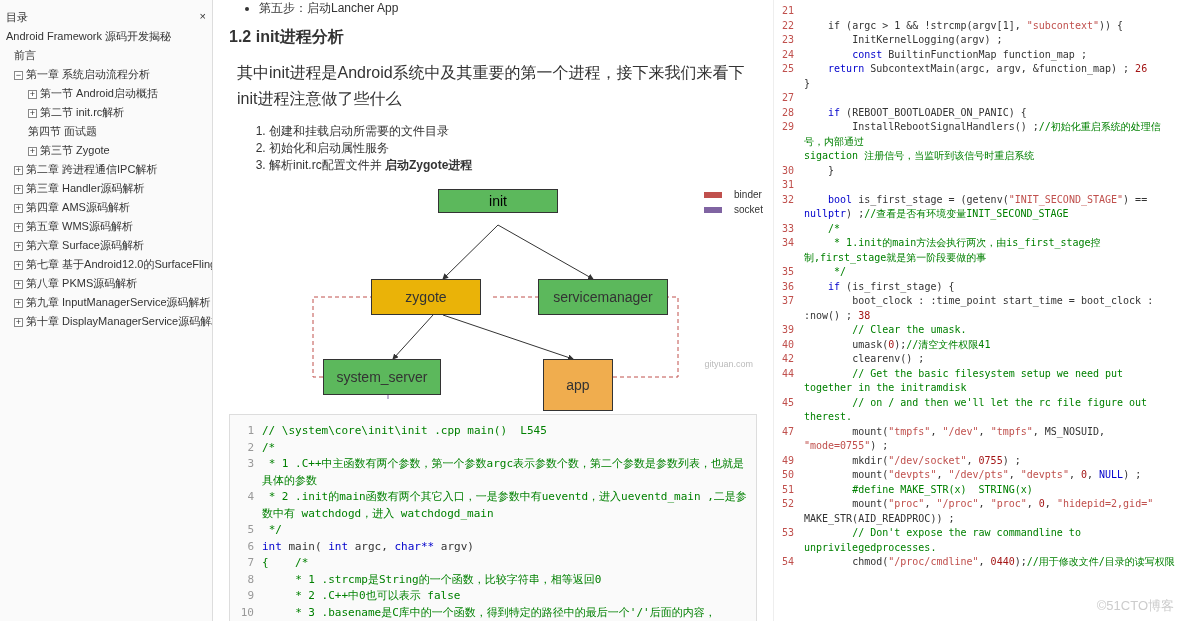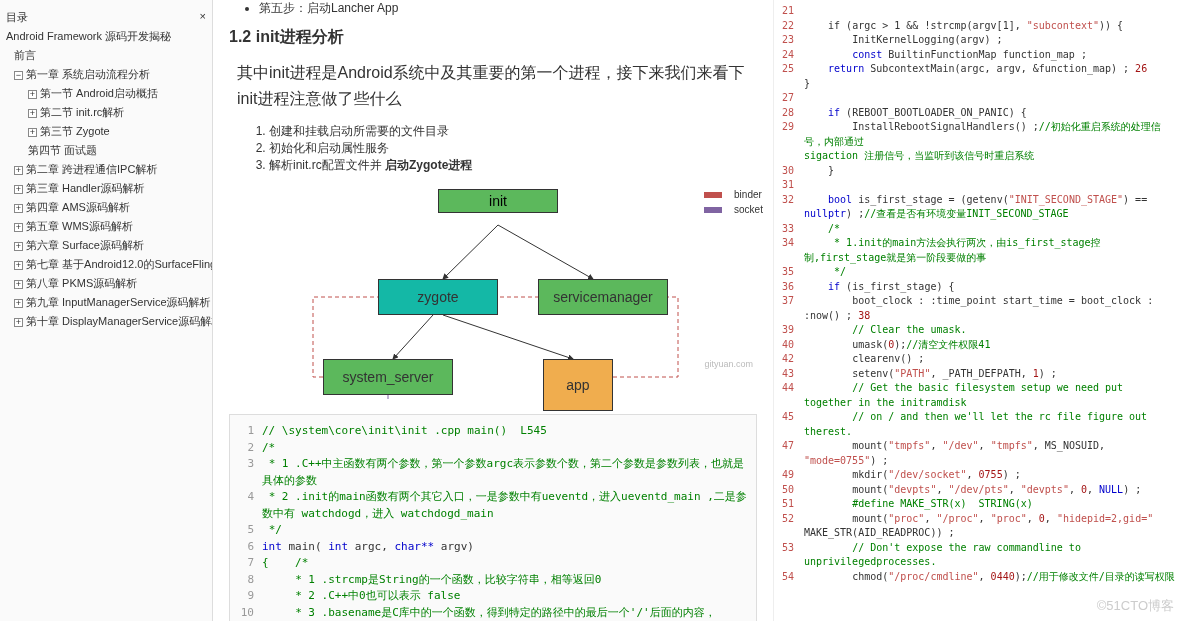--- a/index.html
+++ b/index.html
@@ -12,23 +12,23 @@
 .tree .l2{padding-left:22px}
 .tree .exp{display:inline-block;width:9px;height:9px;border:1px solid #888;text-align:center;line-height:7px;font-size:9px;margin-right:3px;background:#fff}
 .main{flex:1;display:flex;overflow:hidden}
 .content{width:580px;padding:0 16px;overflow-y:auto}
 .content ul{padding-left:30px}
 .content h2{font-size:16px;font-weight:bold;margin:10px 0}
 .para{font-size:16px;margin:12px 8px;color:#333;line-height:1.6}
 .diagram{margin:15px auto;width:420px;height:210px;position:relative}
 .box{position:absolute;border:1px solid #333;text-align:center;display:flex;align-items:center;justify-content:center;font-size:14px}
 .init{top:0;left:155px;width:120px;height:24px;background:#5cb85c;color:#000}
-.zyg{top:90px;left:95px;width:120px;height:36px;background:#14b8a6}
+.zyg{top:90px;left:88px;width:110px;height:36px;background:#eab308}
 .svcmgr{top:90px;left:255px;width:130px;height:36px;background:#5cb85c}
-.sys{top:170px;left:40px;width:130px;height:36px;background:#5cb85c}
+.sys{top:170px;left:40px;width:118px;height:36px;background:#5cb85c}
 .app{top:170px;left:260px;width:70px;height:52px;background:#f0ad4e}
 .legend{position:absolute;top:0;right:-60px;font-size:10px}
 .leg-item{display:flex;align-items:center;gap:12px;margin-bottom:4px}
 .leg-box{width:18px;height:6px}
 .arrows{position:absolute;inset:0;pointer-events:none}
 .codeblock{border:1px solid #ddd;background:#fafafa;padding:8px;margin-top:10px;font-family:Consolas,monospace;font-size:11px;line-height:1.5}
 .codeblock .line{display:flex}
 .codeblock .ln{width:24px;color:#999;text-align:right;padding-right:8px;user-select:none}
 .codeblock .ct{flex:1;white-space:pre-wrap}
 .g{color:#008000}
@@ -50,22 +50,22 @@
   <div class="sidebar-header">
     <span>目录</span>
     <span>×</span>
   </div>
   <ul class="tree" id="toc">
       <li class="l0">Android Framework 源码开发揭秘</li>
       <li class="l1">前言</li>
       <li class="l1"><span class="exp">−</span>第一章 系统启动流程分析</li>
       <li class="l2"><span class="exp">+</span>第一节 Android启动概括</li>
       <li class="l2"><span class="exp">+</span>第二节 init.rc解析</li>
+      <li class="l2">第四节 面试题</li>
       <li class="l2"><span class="exp">+</span>第三节 Zygote</li>
-      <li class="l2">第四节 面试题</li>
       <li class="l1"><span class="exp">+</span>第二章 跨进程通信IPC解析</li>
       <li class="l1"><span class="exp">+</span>第三章 Handler源码解析</li>
       <li class="l1"><span class="exp">+</span>第四章 AMS源码解析</li>
       <li class="l1"><span class="exp">+</span>第五章 WMS源码解析</li>
       <li class="l1"><span class="exp">+</span>第六章 Surface源码解析</li>
       <li class="l1"><span class="exp">+</span>第七章 基于Android12.0的SurfaceFlinger源</li>
       <li class="l1"><span class="exp">+</span>第八章 PKMS源码解析</li>
       <li class="l1"><span class="exp">+</span>第九章 InputManagerService源码解析</li>
       <li class="l1"><span class="exp">+</span>第十章 DisplayManagerService源码解析</li>
     </ul>
@@ -243,24 +243,20 @@
       </div>
       <div class="line">
         <span class="ln">40</span>
         <span class="ct">        umask(<span class="num">0</span>);<span class="cmt">//清空文件权限41</span></span>
       </div>
       <div class="line">
         <span class="ln">42</span>
         <span class="ct">        clearenv() ;</span>
       </div>
       <div class="line">
-        <span class="ln">43</span>
-        <span class="ct">        setenv(<span class="str">"PATH"</span>, _PATH_DEFPATH, <span class="num">1</span>) ;</span>
-      </div>
-      <div class="line">
         <span class="ln">44</span>
         <span class="ct">        <span class="cmt">// Get the basic filesystem setup we need put together in the initramdisk</span></span>
       </div>
       <div class="line">
         <span class="ln">45</span>
         <span class="ct">        <span class="cmt">// on / and then we'll let the rc file figure out therest.</span></span>
       </div>
       <div class="line">
         <span class="ln">47</span>
         <span class="ct">        mount(<span class="str">"tmpfs"</span>, <span class="str">"/dev"</span>, <span class="str">"tmpfs"</span>, MS_NOSUID, <span class="str">"mode=0755"</span>) ;</span>

